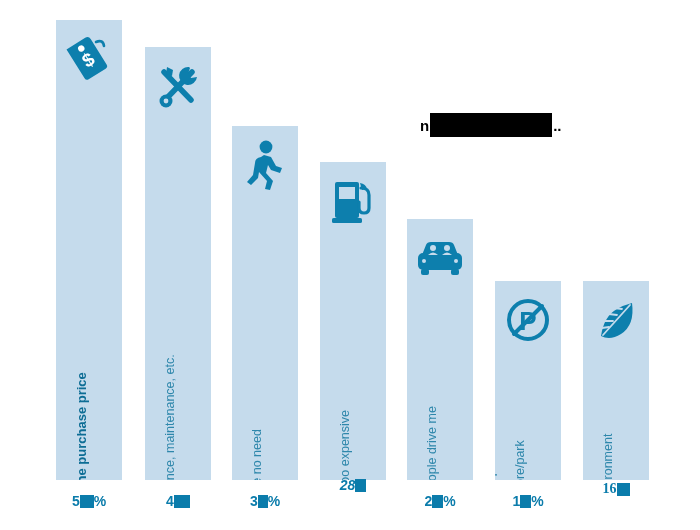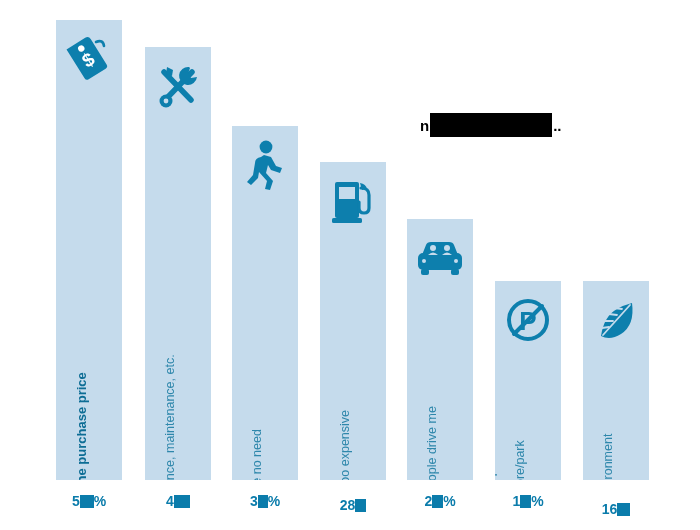--- a/index.html
+++ b/index.html
@@ -206,21 +206,21 @@
       <rect x="6" y="6" width="24" height="36" rx="2" fill="#0d7fad"></rect>
       <rect x="10" y="11" width="16" height="12" fill="#c5dbec"></rect>
       <rect x="3" y="42" width="30" height="5" rx="1.6" fill="#0d7fad"></rect>
       <path d="M32 12 q8 0 8 7 v13 q0 5 -5 5 t-5 -5 v-6" stroke="#0d7fad" stroke-width="3.2" fill="none" stroke-linecap="round"></path>
       <path d="M31 7 q6 1 7 6 l-5 1 Z" fill="#0d7fad"></path>
     </svg>
           </span>
           <span class="bar-label">Gas is too expensive</span>
         </div>
       </div>
-      <div class="bar-value" style="position: absolute; left: 320px; bottom: 16px;">
+      <div class="bar-value" style="position: absolute; left: 320px; bottom: 36px; font-style: italic;">
         <span>28</span>
         <span class="value-redaction" style="width: 11px;"></span>
         <span></span>
       </div>
       <div class="bar-group" style="left: 407px;">
         <div class="bar" style="height: 261px;">
           <span class="bar-icon">
             <svg width="52" height="42" viewBox="0 0 52 42" fill="none">
       <path d="M8 18 l4 -10 q1 -3 5 -3 h18 q4 0 5 3 l4 10 Z" fill="#0d7fad"></path>
       <rect x="4" y="16" width="44" height="17" rx="5" fill="#0d7fad"></rect>
@@ -271,20 +271,20 @@
         <line x1="25" y1="19" x2="17" y2="18"></line>
         <line x1="21" y1="25" x2="13" y2="25"></line>
         <line x1="17" y1="31" x2="10" y2="32"></line>
       </g>
     </svg>
           </span>
           <span class="bar-label two-line">Concern for the
 environment</span>
         </div>
       </div>
-      <div class="bar-value" style="position: absolute; left: 583px; bottom: 12px;">
+      <div class="bar-value" style="position: absolute; left: 583px; bottom: 32px; font-family: Liberation Serif, serif;">
         <span>16</span>
         <span class="value-redaction" style="width: 13px;"></span>
         <span></span>
       </div>
     </div>
 
 </div>
 
 </body></html>

